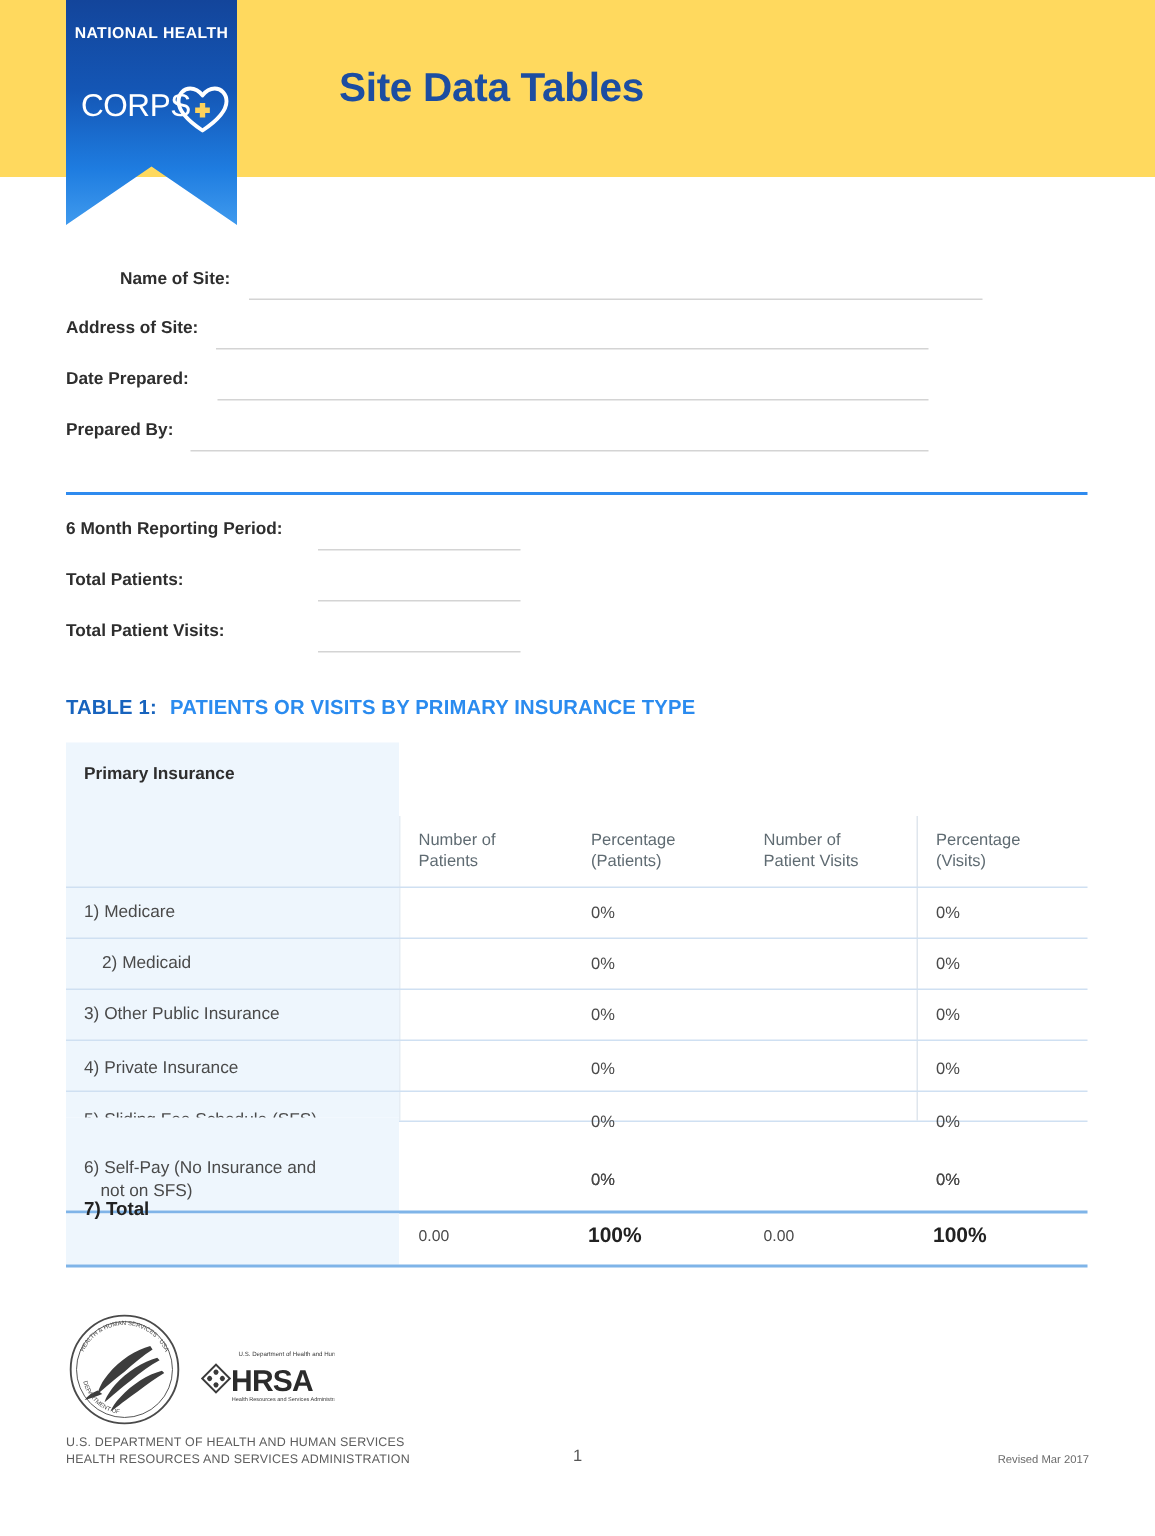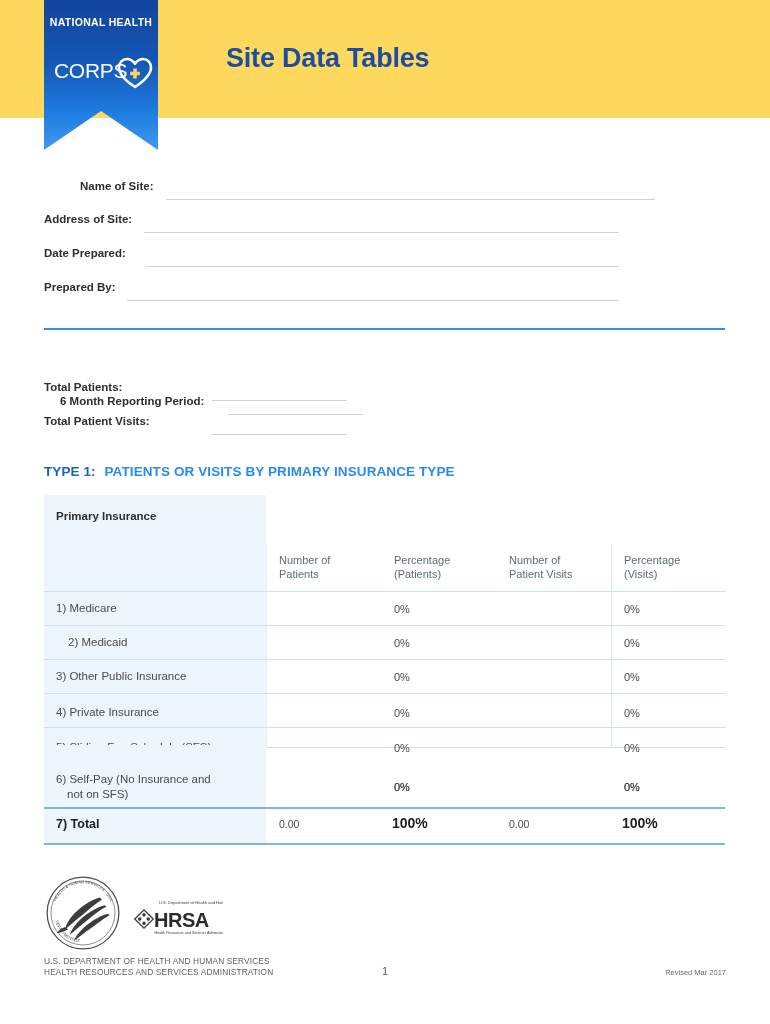--- a/index.html
+++ b/index.html
@@ -297,35 +297,35 @@
   <span class="field-label">Date Prepared:</span>
   <span class="field-line" style="left:101px; right:0;"></span>
 </div>
 <div class="field-row" style="left:44px; top:281px; width:575px;">
   <span class="field-label">Prepared By:</span>
   <span class="field-line" style="left:83px; right:0;"></span>
 </div>
 
 <div class="blue-rule"></div>
 
-<div class="field-row" style="left:60px; top:347px; width:303px;margin-top:48px;">
+<div class="field-row" style="left:44px; top:347px; width:303px;">
   <span class="field-label">6 Month Reporting Period:</span>
   <span class="field-line" style="left:168px; right:0;"></span>
 </div>
 <div class="field-row" style="left:44px; top:381px; width:303px;">
   <span class="field-label">Total Patients:</span>
   <span class="field-line" style="left:168px; right:0;"></span>
 </div>
 <div class="field-row" style="left:44px; top:415px; width:303px;">
   <span class="field-label">Total Patient Visits:</span>
   <span class="field-line" style="left:168px; right:0;"></span>
 </div>
 
 <div class="table-heading">
-  <span class="t1">TYPE 1:</span>
+  <span class="t1">TABLE 1:</span>
   <span class="t2" style="margin-left:5px;">PATIENTS OR VISITS BY PRIMARY INSURANCE TYPE</span>
 </div>
 
 <div class="tbl">
   <div class="tbl-shell" style="height:350px;">
 
     <div class="left-col-band" style="top:0; height:250px;"></div>
     <div class="left-col-band" style="top:252px; height:38px;"></div>
 
     <div class="primary-ins-label">Primary Insurance</div>
@@ -409,21 +409,21 @@
     <div class="row-label" style="top:277px; z-index:3;">
       <span>6) Self-Pay (No Insurance and</span><br>
       <span style="padding-left:11px;">not on SFS)</span>
     </div>
     <div class="cell-val" style="left:350px; top:286px; z-index:3;">0%</div>
     <div class="cell-val" style="left:580px; top:286px; z-index:3;">0%</div>
 
     <div class="thick-rule" style="top:312px;"></div>
     <div class="left-col-band" style="top:314px; height:34px;"></div>
     <div>
-      <div class="total-label" style="top:322px;">7) Total</div>
+      <div class="total-label" style="top:304px;">7) Total</div>
       <div class="total-num" style="left:235px; top:323px;">0.00</div>
       <div class="total-pct" style="left:348px; top:320px;">100%</div>
       <div class="total-num" style="left:465px; top:323px;">0.00</div>
       <div class="total-pct" style="left:578px; top:320px;">100%</div>
     </div>
     <div class="thick-rule" style="top:348px;"></div>
 
   </div>
 </div>
 

